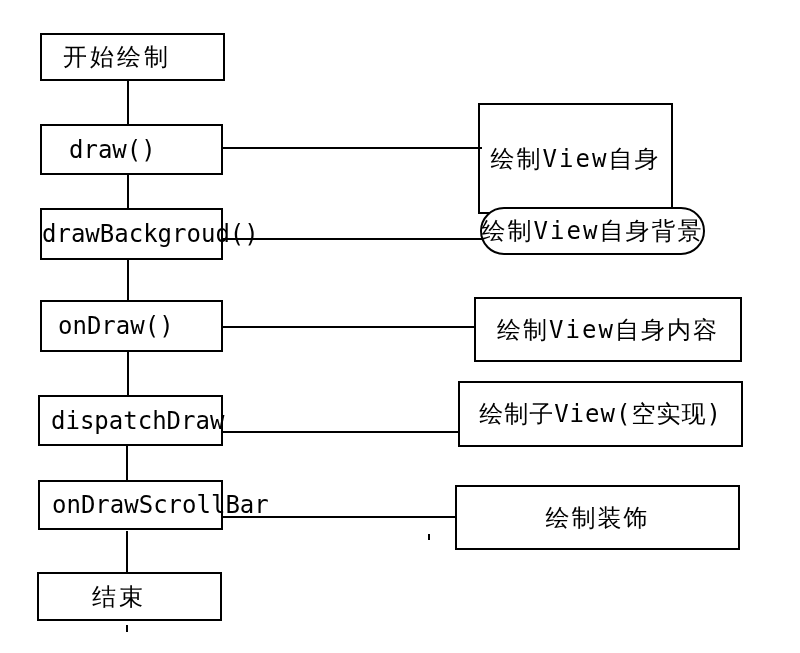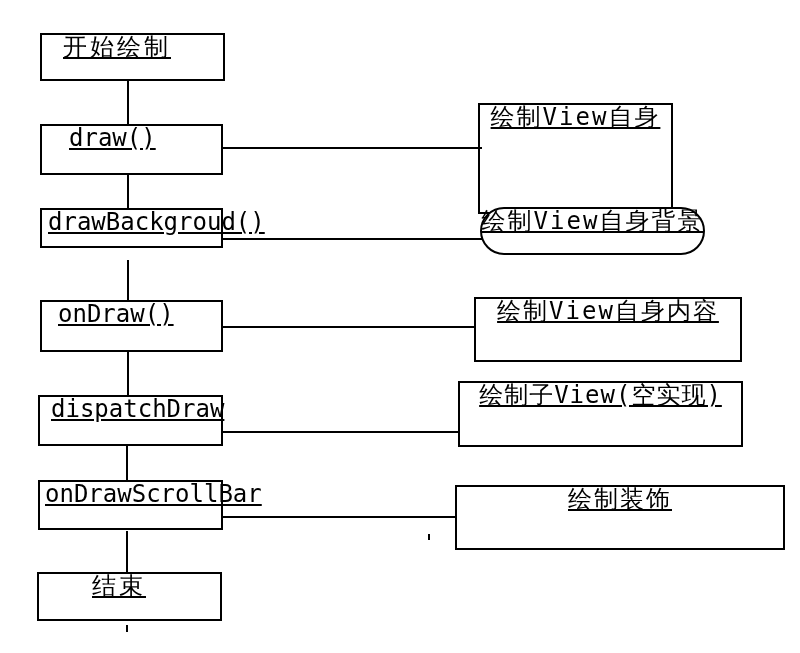--- a/index.html
+++ b/index.html
@@ -15,43 +15,43 @@
     overflow: hidden;
     font-family: "DejaVu Sans Mono", "Liberation Mono", monospace;
     color: #000000;
   }
   .node {
     position: absolute;
     box-sizing: border-box;
     border: 2px solid #000000;
     background: #ffffff;
     display: flex;
+    align-items: center;
     white-space: nowrap;
     font-size: 24px;
     line-height: 1;
-    text-decoration: underline;
   }
   .node .lbl { display: inline-block; }
   
   .step { justify-content: flex-start; }
   .cjk  { letter-spacing: 3px; }
   #n-start   { left: 40px; top: 33px;  width: 185px; height: 48px; padding-left: 21px; }
   #n-draw    { left: 40px; top: 124px; width: 183px; height: 51px; padding-left: 27px; }
-  #n-drawbg  { left: 40px; top: 208px; width: 183px; height: 40px; padding-left: 6px;  overflow: visible; }
+  #n-drawbg  { left: 40px; top: 208px; width: 183px; height: 52px;  overflow: visible; }
   #n-ondraw  { left: 40px; top: 300px; width: 183px; height: 52px; padding-left: 16px; }
   #n-dispatch{ left: 38px; top: 395px; width: 185px; height: 51px; padding-left: 11px;  }
-  #n-scroll  { left: 38px; top: 480px; width: 185px; height: 50px; padding-left: 5px;  overflow: visible; }
+  #n-scroll  { left: 38px; top: 480px; width: 185px; height: 50px; padding-left: 12px;  overflow: visible; }
   #n-end     { left: 37px; top: 572px; width: 185px; height: 49px; padding-left: 53px; }
   
   .anno { justify-content: center; letter-spacing: 2px; }
   #a-self    { left: 478px; top: 103px; width: 195px; height: 111px; }
   #a-bg      { left: 480px; top: 207px; width: 225px; height: 48px; border-radius: 24px; }
   #a-content { left: 474px; top: 297px; width: 268px; height: 65px; }
   #a-child   { left: 458px; top: 381px; width: 285px; height: 66px; letter-spacing: 1px; }
-  #a-deco    { left: 455px; top: 485px; width: 330px; height: 65px; }
+  #a-deco    { left: 455px; top: 485px; width: 285px; height: 65px; }
   
   .vline, .hline, .mark {
     position: absolute;
     background: #000000;
   }
   .vline { width: 2px; }
   .hline { height: 2px; }
   #v1 { left: 127px; top: 81px;  height: 43px; }
   #v2 { left: 127px; top: 175px; height: 33px; }
   #v3 { left: 127px; top: 260px; height: 40px; }

